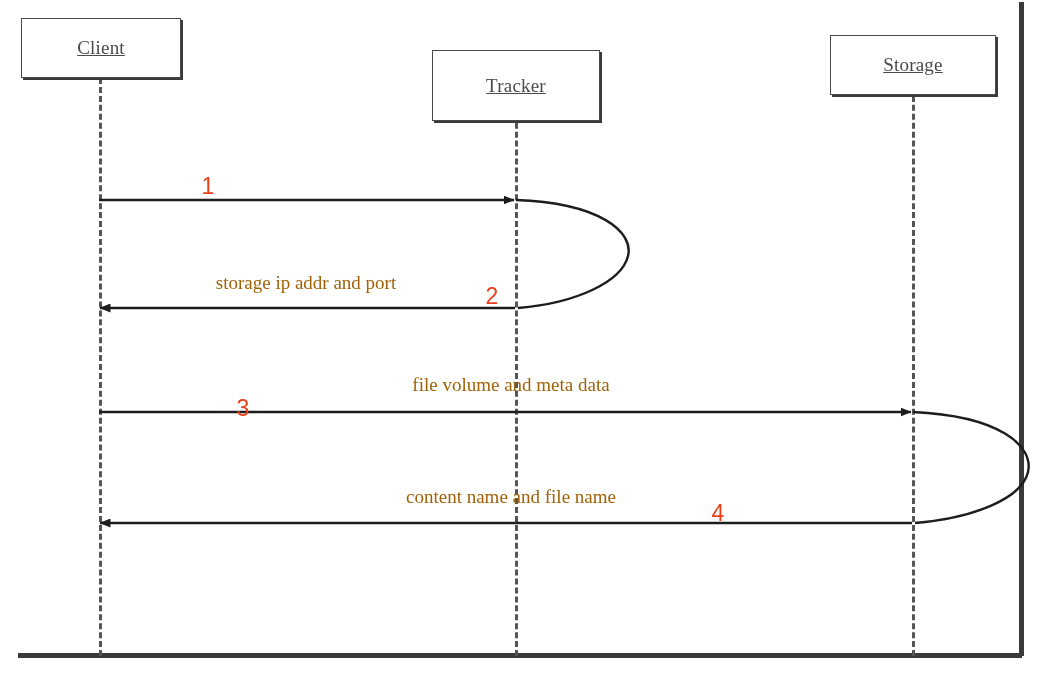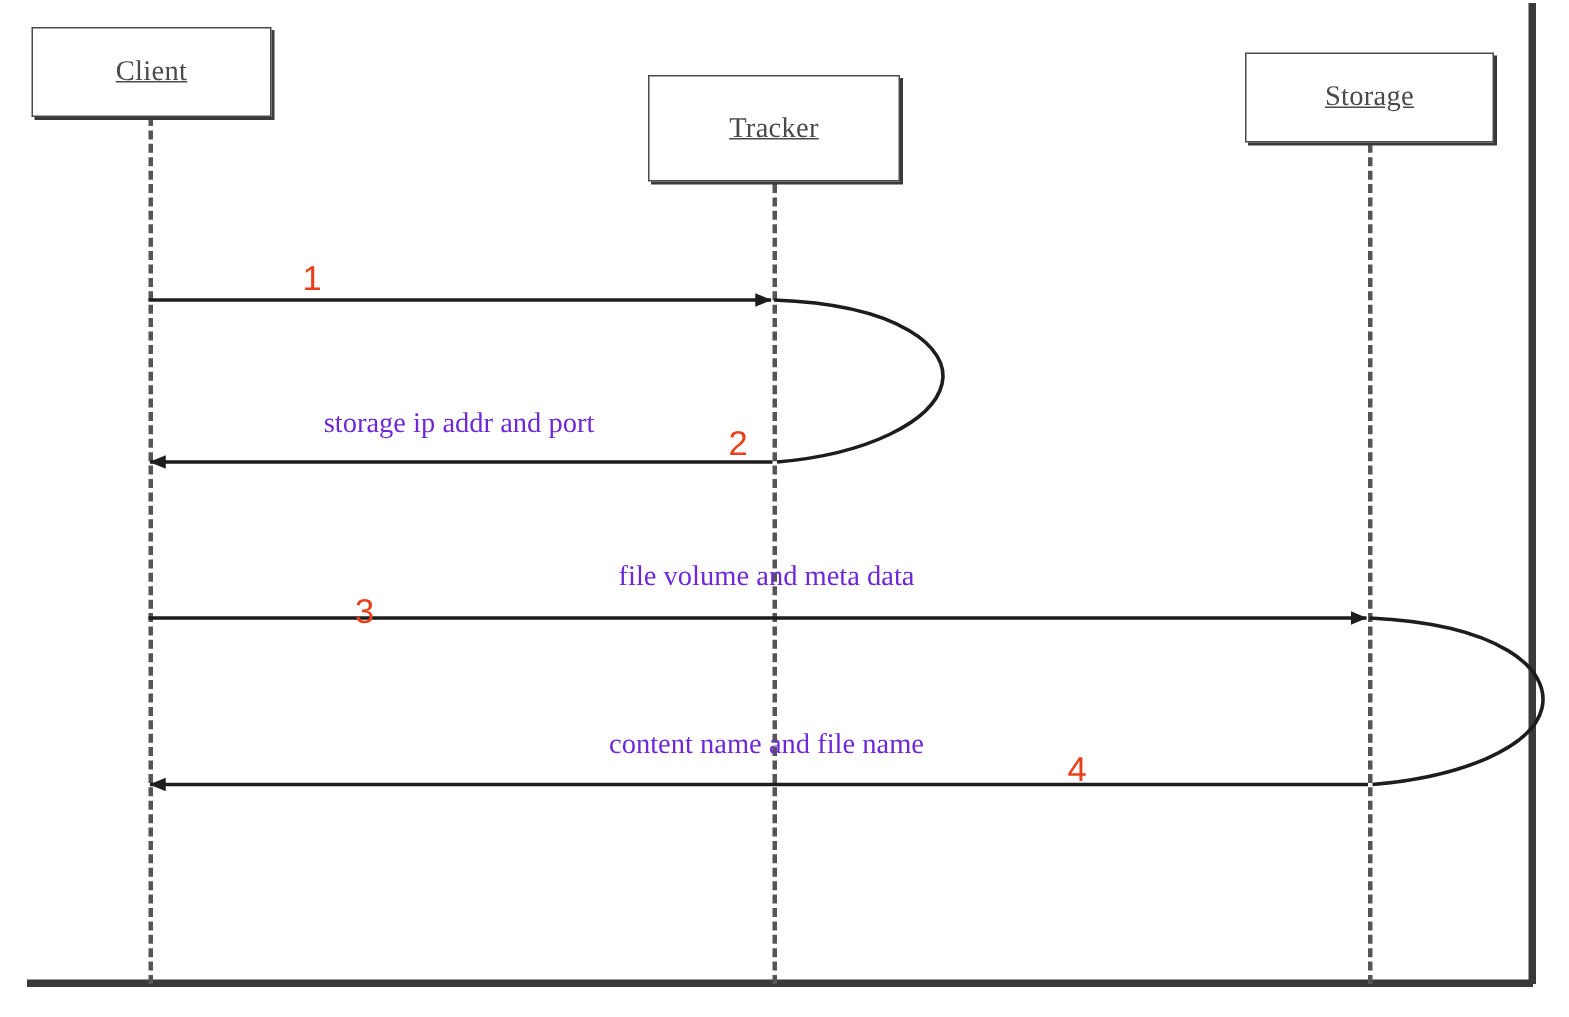--- a/index.html
+++ b/index.html
@@ -38,21 +38,21 @@
   .lifeline {
     position: absolute;
     width: 0;
     border-left: 3px dashed #555555;
   }
   
   .msg-label {
     position: absolute;
     font-family: "Liberation Serif", serif;
     font-size: 19px;
-    color: #6d28d9;
+    color: #a16207;
     white-space: nowrap;
     transform: translate(-50%, -50%);
   }
   .seq-num {
     position: absolute;
     font-family: "Liberation Sans", sans-serif;
     font-size: 23px;
     white-space: nowrap;
     transform: translate(-50%, -50%);
   }

